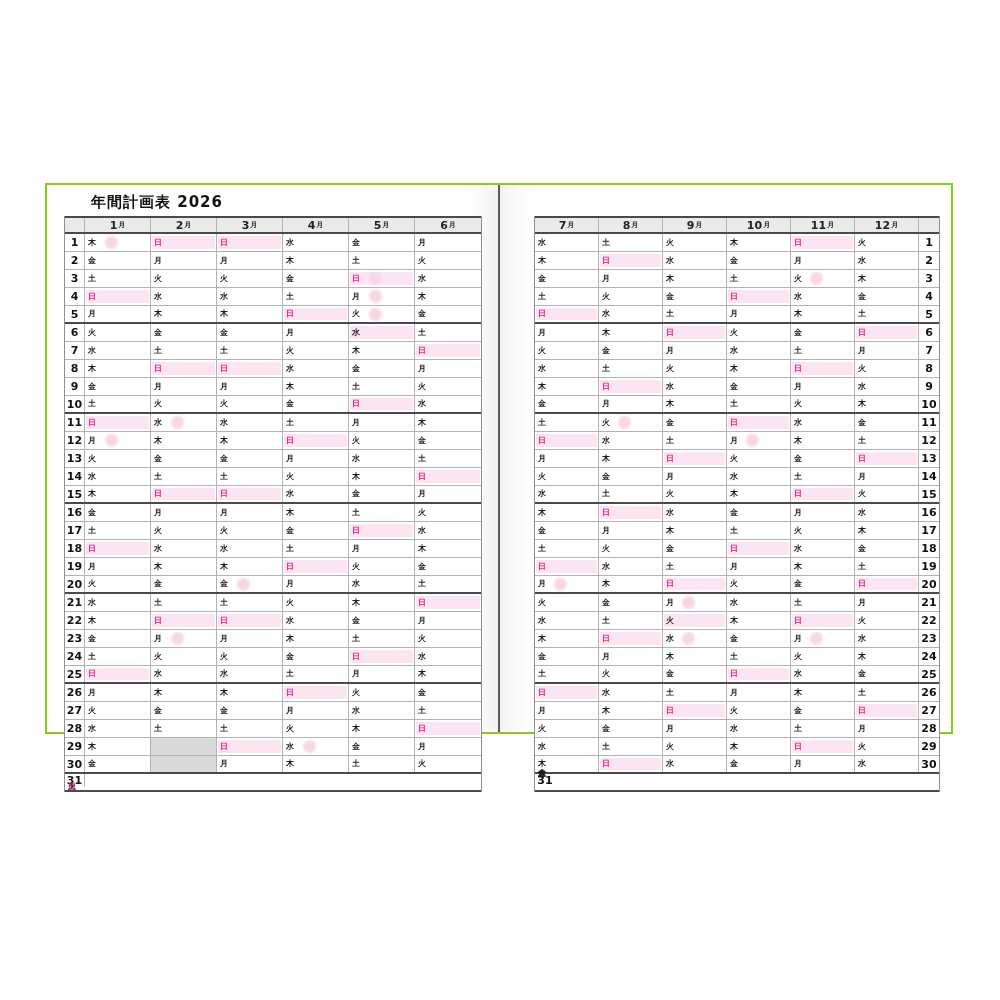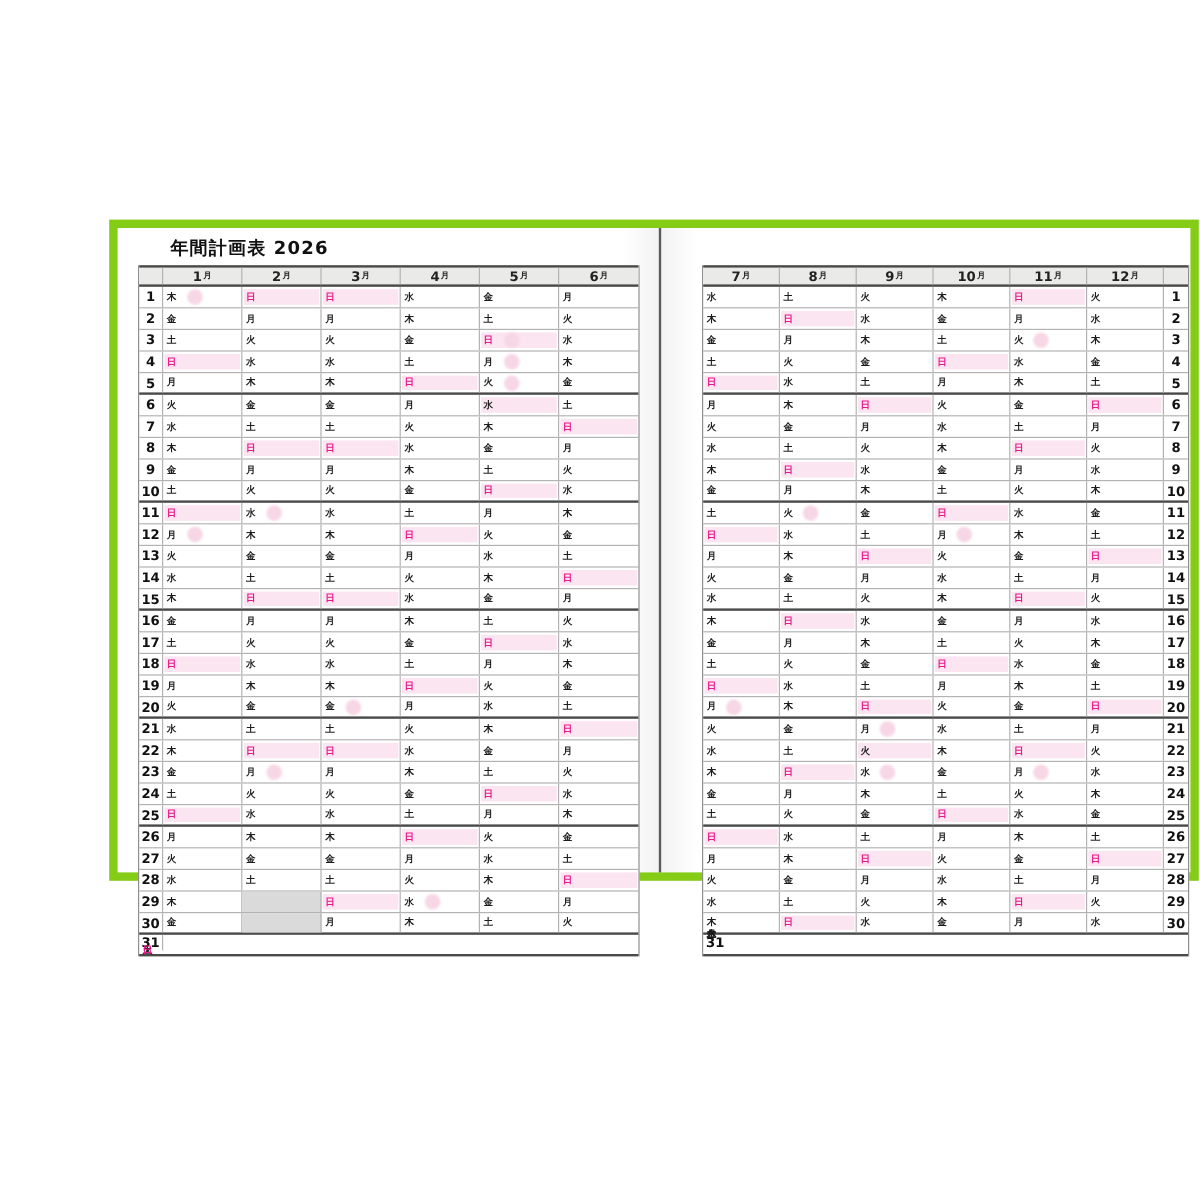--- a/index.html
+++ b/index.html
@@ -2,21 +2,21 @@
 <html style="--sun: #e8188a; --band: #fbe5f0; --circle: #f7d7e6; --invalid: #dadada; --header: #eaeae8; --grid: #b3b3b3; --group: #4a4a4a; --text: #1c1c1c;"><head>
 <meta charset="utf-8">
 <style>
   html,body{margin:0;padding:0;}
   body{
     width:1000px;height:1000px;background:#ffffff;position:relative;
     font-family:"DejaVu Sans","Liberation Sans",sans-serif;
   }
   .spread{
     position:absolute;left:45px;top:183px;width:908px;height:551px;
-    background:#ffffff;border:7px solid #84cc16;box-sizing:border-box;margin-left:46px;
+    background:#ffffff;border:2px solid #84cc16;box-sizing:border-box;
   }
   .gutter-shade-left{position:absolute;top:0;bottom:0;left:421px;width:30px;
     background:linear-gradient(to right,rgba(0,0,0,0),rgba(0,0,0,0.05));}
   .gutter-shade-right{position:absolute;top:0;bottom:0;left:453px;width:30px;
     background:linear-gradient(to left,rgba(0,0,0,0),rgba(0,0,0,0.05));}
   .gutter-line{position:absolute;top:0;bottom:0;left:451px;width:2px;background:#5a5a5a;}
   .page-title{
     position:absolute;left:44px;top:8px;font-size:15px;font-weight:bold;color:#111;
     letter-spacing:1px;white-space:nowrap;
   }

